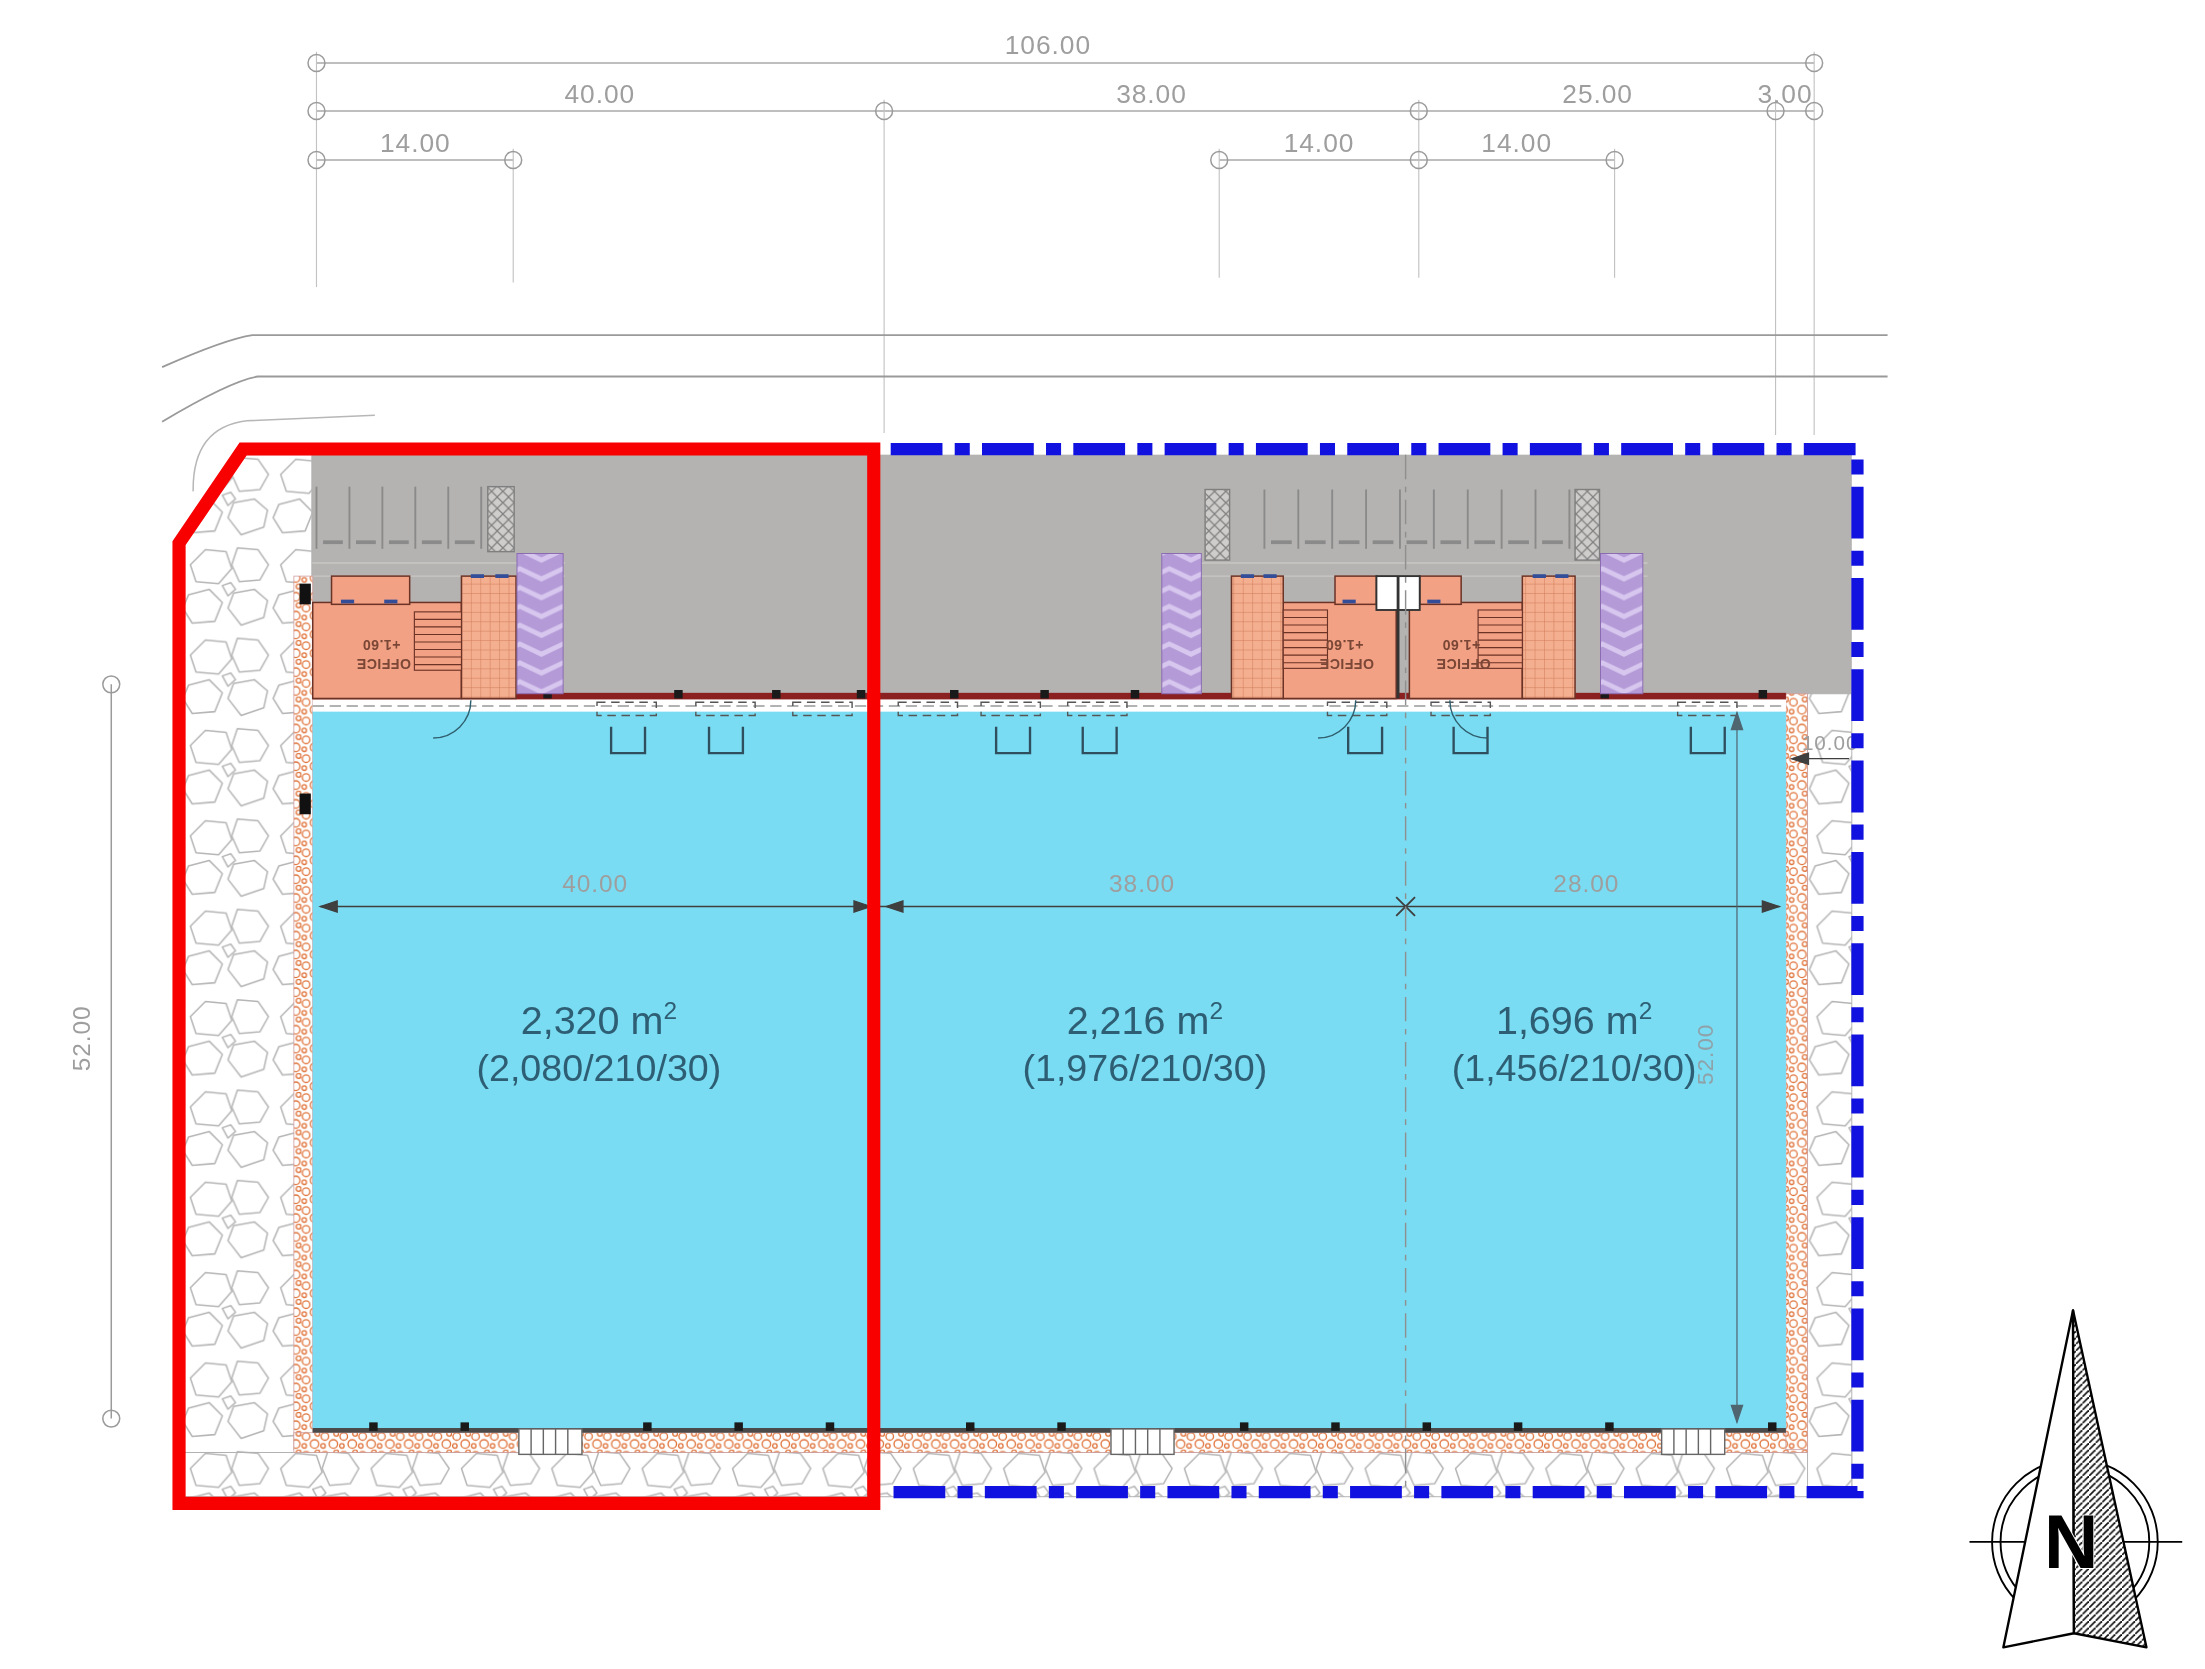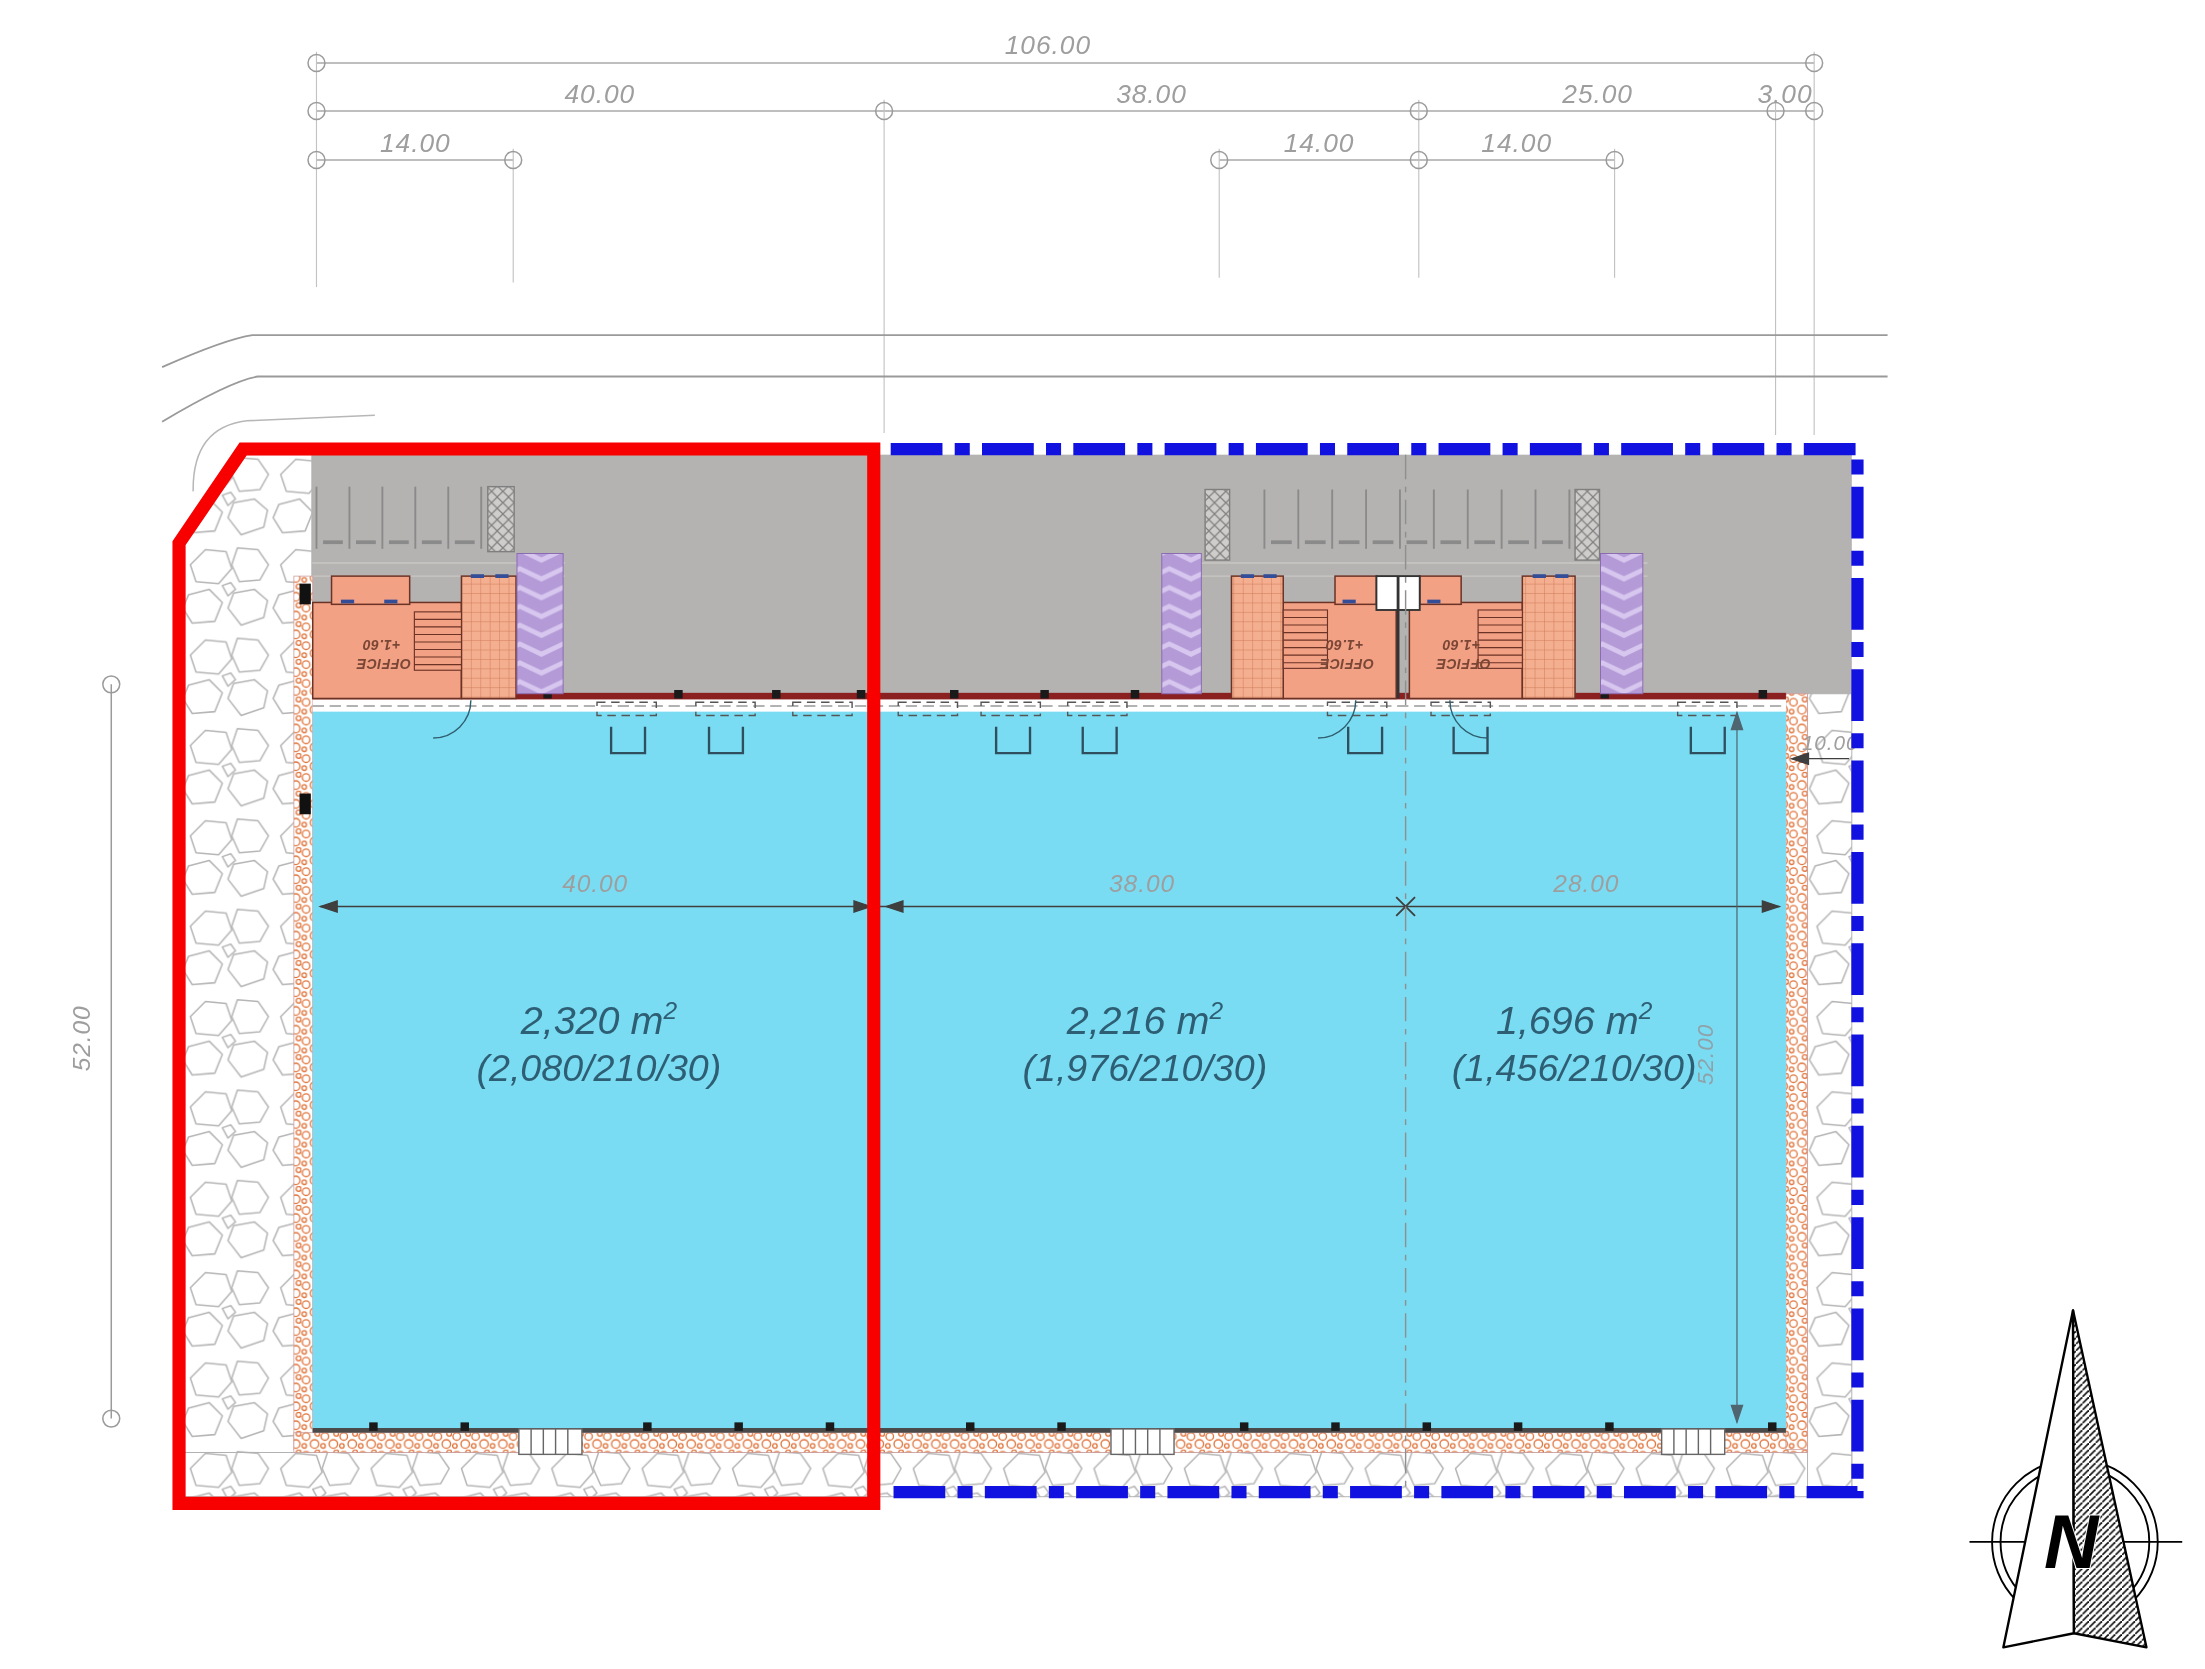--- a/index.html
+++ b/index.html
@@ -1,17 +1,17 @@
 <!DOCTYPE html>
 <html style="font-size:15px"><head>
 <meta charset="utf-8">
 <style>
   html,body{margin:0;padding:0;background:#ffffff;}
   #canvas{position:relative;width:2205px;height:1669px;background:#ffffff;overflow:hidden;
-          font-family:"Liberation Sans", sans-serif;font-style:italic;}
+          font-family:"Liberation Sans", sans-serif;}
   svg{position:absolute;left:0;top:0;}
   .dimtxt{fill:#9e9e9e;font-size:28px;letter-spacing:1px;}
   .dimtxt-sm{fill:#9e9e9e;font-size:26px;letter-spacing:1px;}
   .areatxt{fill:#2e5e74;font-size:42px;}
   .progtxt{fill:#2e5e74;font-size:40px;}
   .officetxt{fill:#7a4636;font-size:15px;font-weight:600;letter-spacing:.5px;}
   .ntxt{fill:#000;font-size:80px;font-weight:bold;stroke:#fff;stroke-width:2;paint-order:stroke;}
 </style>
 </head>
 <body>

